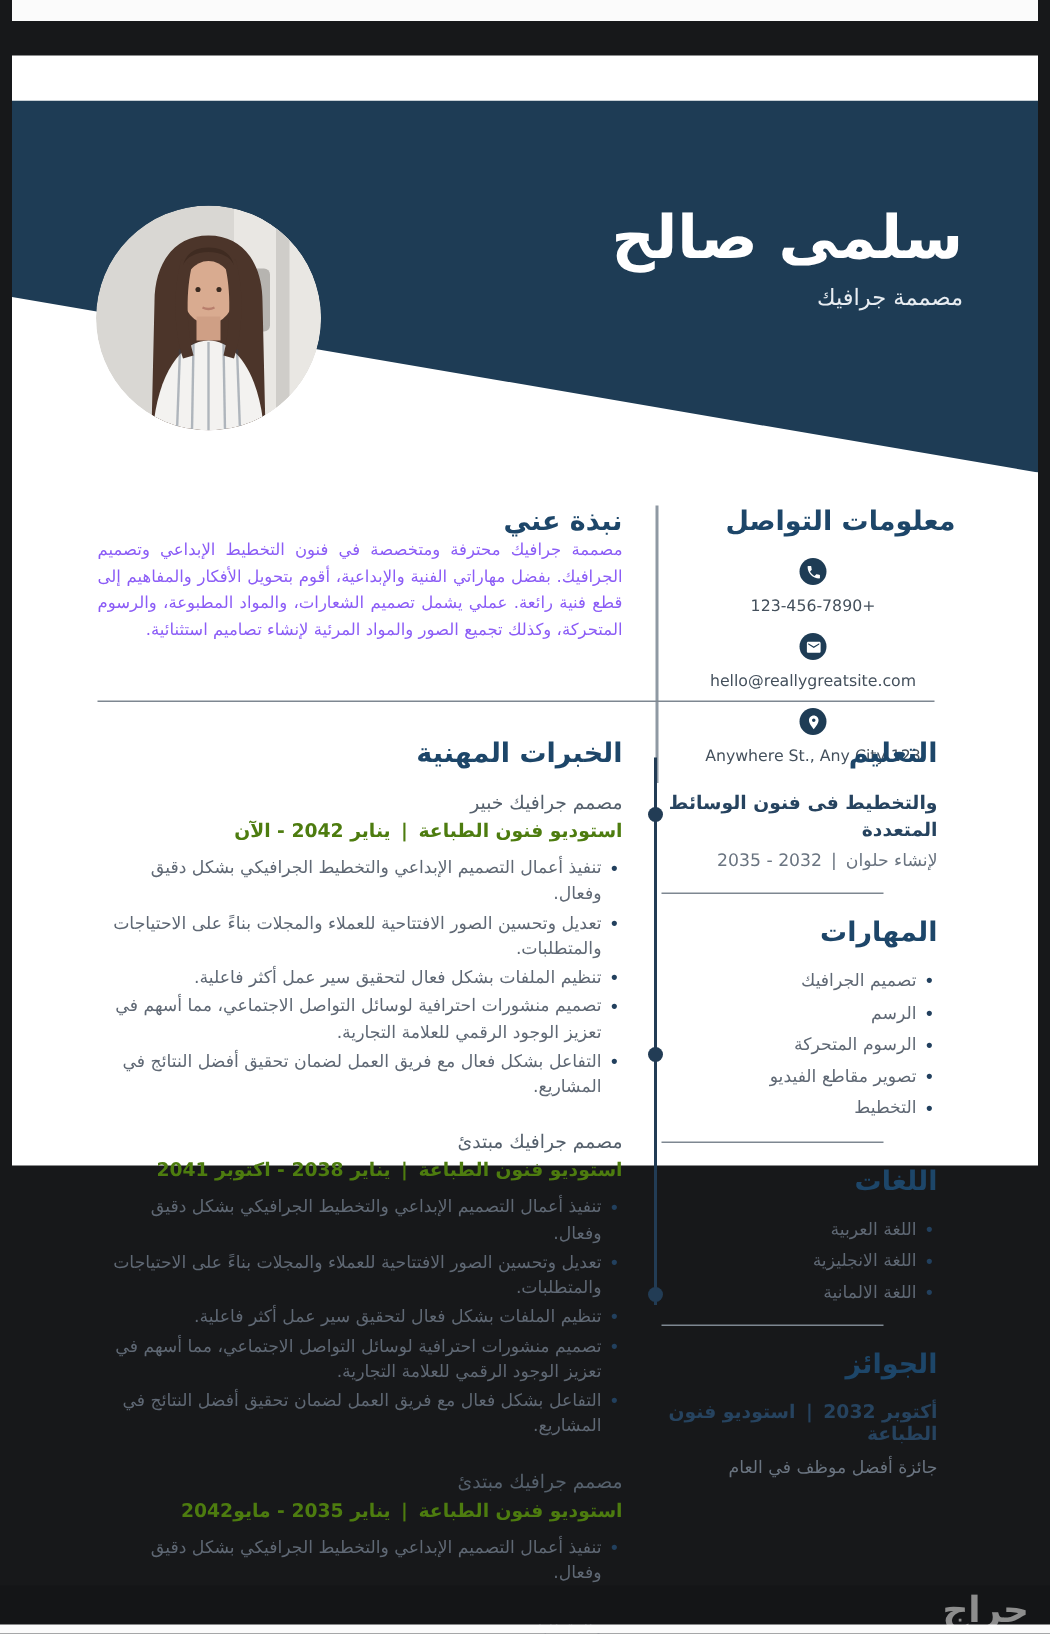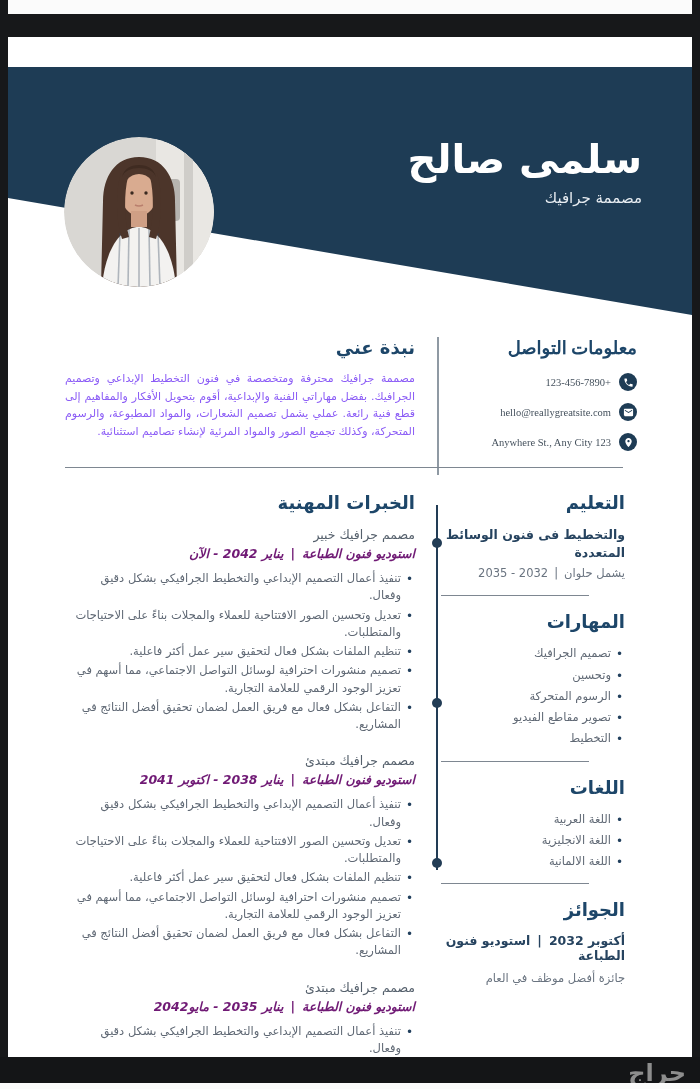--- a/index.html
+++ b/index.html
@@ -8,57 +8,57 @@
     position:relative;
     background:#17181a;
     font-family:"DejaVu Sans","Liberation Sans",sans-serif;
     overflow:hidden;
   }
   .top-strip { position:absolute; left:8px; top:0; width:684px; height:14px; background:#fbfbfb; }
   .bottom-bar { position:absolute; left:0; top:1057px; width:700px; height:26px; background:#141517; }
   .bottom-strip { position:absolute; left:0; top:1083px; width:700px; height:6px; background:#fbfbfb; }
   .watermark { position:absolute; right:14px; top:1059px; color:#8d8d8d; font-size:24px; font-weight:bold; letter-spacing:1px; }
 
-  .page { position:absolute; left:8px; top:37px; width:684px; height:1020px; background:#ffffff; }
+  .page { position:absolute; left:8px; top:37px; width:684px; height:740px; background:#ffffff; }
 
   
   .header-shape {
     position:absolute; left:0; top:0; width:684px; height:280px;
     background:#1e3c55;
     clip-path:polygon(0 30px, 684px 30px, 684px 278px, 0 161px);
   }
   .avatar { position:absolute; left:56px; top:100px; width:150px; height:150px; border-radius:50%; overflow:hidden; }
   .name-block { position:absolute; right:50px; top:98px; text-align:right; direction:rtl; color:#ffffff; }
   .name { font-size:40px; font-weight:bold; line-height:1.2; }
   .job-title { font-size:15px; margin-top:6px; color:#e8edf2; }
 
   
   .about-block { position:absolute; left:57px; top:300px; width:350px; direction:rtl; }
-  .section-title { color:#1d4669; font-size:18px; font-weight:bold; margin-bottom:12px; }
+  .section-title { color:#1d4669; font-size:18px; font-weight:bold; margin-bottom:0; }
   .about-text { color:#8b5cf6; font-size:11px; line-height:1.6; text-align:justify; }
 
   .contact-block {
     position:absolute; left:429px; top:300px; width:200px;
-    border-left:2px solid #8f99a3; padding-left:8px; direction:rtl; min-height:138px;font-family:Liberation Serif, serif;
+    border-left:2px solid #8f99a3; padding-left:8px; direction:rtl; min-height:138px;
   }
   .contact-block .section-title { margin-bottom:14px; }
-  .contact-row { display:flex; align-items:center; justify-content:flex-start; gap:8px; margin-bottom:12px; direction:rtl; }
+  .contact-row { display:flex; align-items:center; justify-content:flex-start; gap:8px; margin-bottom:12px; direction:rtl;flex-direction:column; }
   .contact-icon { width:18px; height:18px; border-radius:50%; background:#1e3c55; flex:0 0 auto;
                   display:flex; align-items:center; justify-content:center; }
   .contact-icon svg { width:11px; height:11px; fill:#ffffff; }
   .contact-text { color:#44505c; font-size:10.5px; }
 
   .main-divider { position:absolute; left:57px; top:430px; width:558px; height:0; border-top:1.5px solid #7e8791; }
 
   
   .experience-block { position:absolute; left:57px; top:455px; width:350px; direction:rtl; }
   .experience-block .section-title { margin-bottom:14px; }
   .job { margin-bottom:20px; }
   .job-role { color:#55606c; font-size:12.5px; margin-bottom:4px; }
-  .job-company-line { color:#701a75; font-size:12.5px; font-weight:bold; margin-bottom:9px;font-style:italic; }
+  .job-company-line { color:#4d7c0f; font-size:12.5px; font-weight:bold; margin-bottom:9px; }
   .job-company-line .sep { margin:0 7px; font-weight:bold; }
   ul.bullets { list-style:none; }
   ul.bullets li { position:relative; padding-right:14px; color:#5f6874; font-size:11.5px; line-height:1.5; margin-bottom:2px; }
   ul.bullets li::before { content:"•"; position:absolute; right:2px; top:0; color:#22405e; font-size:12px; }
 
   
   .right-col { position:absolute; left:427px; top:455px; width:190px; direction:rtl; }
   .right-col .section-title { margin-bottom:13px; }
   .edu-entry { margin-bottom:15px; }
   .edu-degree { color:#26435f; font-size:12.5px; font-weight:bold; line-height:1.45; margin-bottom:4px; }
@@ -207,32 +207,32 @@
   <div class="timeline-dot" style="top:661px;"></div>
   <div class="timeline-dot" style="top:821px;"></div>
 
   <div class="right-col">
 
     <div>
       <div class="section-title">التعليم</div>
       <div class="edu-entry">
         <div class="edu-degree">والتخطيط فى فنون الوسائط المتعددة</div>
         <div class="edu-school-line">
-          <span>يشمل حلوان</span><span class="sep">|</span><span>2032 - 2035</span>
+          <span>لإنشاء حلوان</span><span class="sep">|</span><span>2032 - 2035</span>
         </div>
       </div>
     </div>
 
     <hr class="sec">
 
     <div>
       <div class="section-title">المهارات</div>
       <ul class="plain">
         <li>تصميم الجرافيك</li>
-        <li>وتحسين</li>
+        <li>الرسم</li>
         <li>الرسوم المتحركة</li>
         <li>تصوير مقاطع الفيديو</li>
         <li>التخطيط</li>
       </ul>
     </div>
 
     <hr class="sec">
 
     <div>
       <div class="section-title">اللغات</div>

